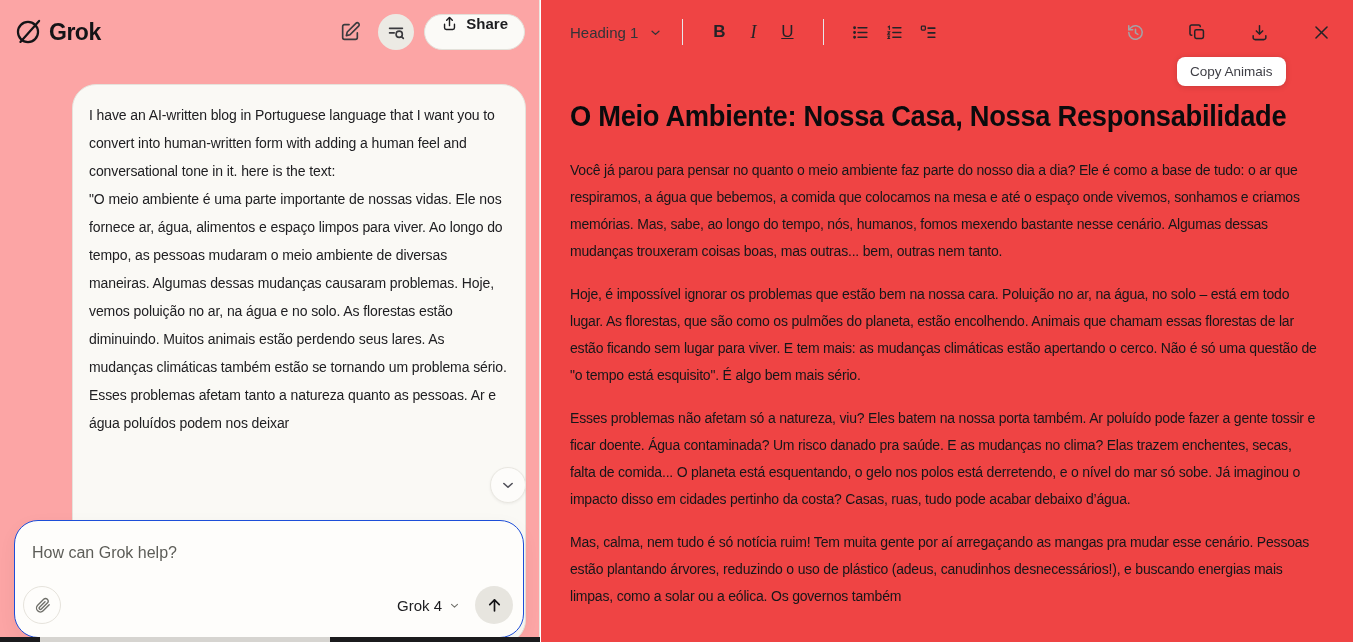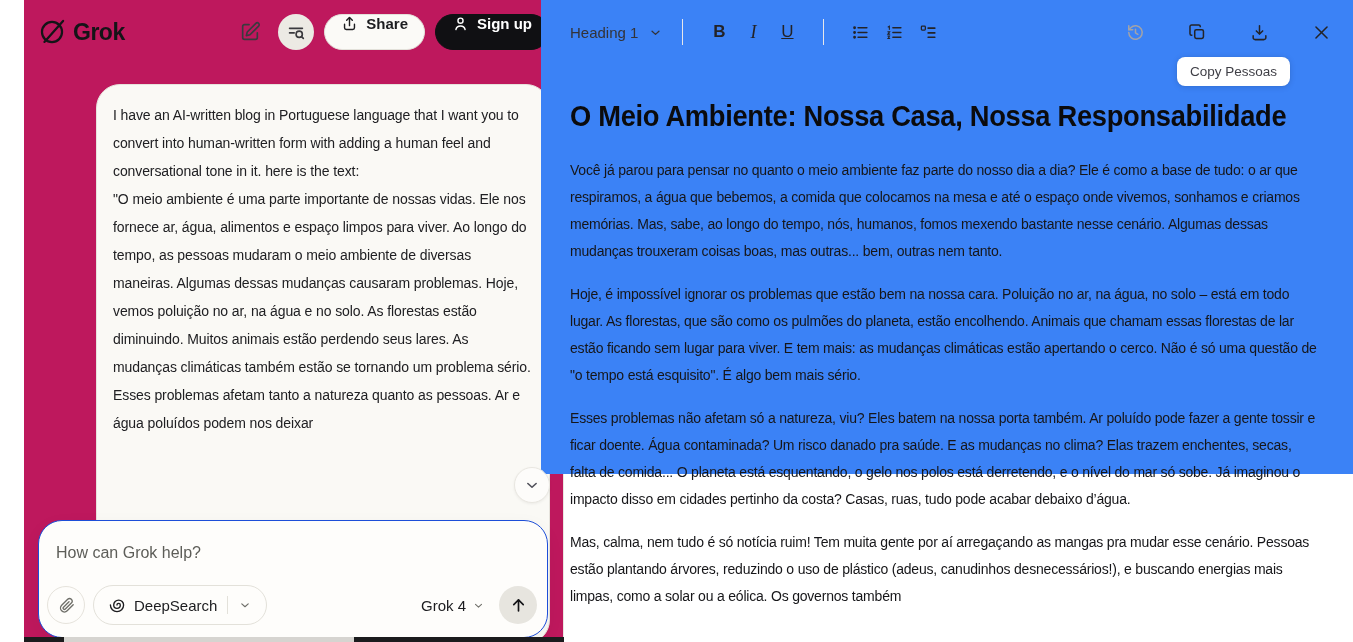--- a/index.html
+++ b/index.html
@@ -8,23 +8,22 @@
     font-family: "Liberation Sans", sans-serif;
     background: #ffffff;
     color: #18181b;
     position: relative;
   }
   svg { display: block; }
 
   
   .left-panel {
     position: absolute; left: 0; top: 0; width: 540px; height: 642px;
-    background: #be185d;
+    background: #fca5a5;
     border-right: 1px solid #e9e7e1;
-    margin-left: 24px;
   }
   .chat-header {
     position: absolute; left: 0; top: 0; width: 100%; height: 64px;
     display: flex; align-items: center; padding: 0 14px;
   }
   .logo { display: flex; align-items: center; gap: 7px; }
   .logo-text { font-size: 23px; font-weight: 700; letter-spacing: -0.5px; color: #141417; }
   .header-actions { margin-left: auto; display: flex; align-items: center; gap: 10px; }
   .icon-btn {
     width: 36px; height: 36px; border-radius: 50%;
@@ -98,22 +97,22 @@
     position: absolute; left: 0; bottom: 0; width: 540px; height: 5px;
     background: #1b1b1d; z-index: 7;
   }
   .bottom-bar-thumb {
     position: absolute; left: 40px; top: 0; width: 290px; height: 5px;
     background: #d6d4d0;
   }
 
   
   .right-panel {
-    position: absolute; left: 541px; top: 0; width: 812px; height: 474px;
-    background: #3b82f6;
+    position: absolute; left: 541px; top: 0; width: 812px; height: 642px;
+    background: #ef4444;
   }
   .editor-toolbar {
     position: absolute; left: 0; top: 0; width: 100%; height: 64px;
     display: flex; align-items: center; padding-left: 29px;
   }
   .heading-select {
     display: flex; align-items: center; gap: 10px; font-size: 15px;
     color: #333338; cursor: pointer;
   }
   .tb-divider { width: 1px; height: 26px; background: #e7e7ea; margin: 0 19px; }
@@ -190,29 +189,20 @@
       </button>
       <button class="pill-btn">
         <span>
           <svg width="17" height="17" viewBox="0 0 24 24" fill="none" stroke="currentColor" stroke-width="2" stroke-linecap="round" stroke-linejoin="round">
             <path d="M12 15V4"></path>
             <path d="M8 7.5 12 3.5 16 7.5"></path>
             <path d="M5 13v5a2.5 2.5 0 0 0 2.5 2.5h9A2.5 2.5 0 0 0 19 18v-5"></path>
           </svg>
         </span>
         <span>Share</span>
-      </button>
-      <button class="pill-btn dark">
-        <span>
-          <svg width="17" height="17" viewBox="0 0 24 24" fill="none" stroke="currentColor" stroke-width="2" stroke-linecap="round" stroke-linejoin="round">
-            <circle cx="12" cy="8" r="3.6"></circle>
-            <path d="M5.5 20.5c.8-3.4 3.4-5 6.5-5s5.7 1.6 6.5 5"></path>
-          </svg>
-        </span>
-        <span>Sign up</span>
       </button>
     </div>
   </div>
 
   <div class="chat-bubble">
     <div class="chat-text">I have an AI-written blog in Portuguese language that I want you to convert into human-written form with adding a human feel and conversational tone in it. here is the text:
 "O meio ambiente é uma parte importante de nossas vidas. Ele nos fornece ar, água, alimentos e espaço limpos para viver. Ao longo do tempo, as pessoas mudaram o meio ambiente de diversas maneiras. Algumas dessas mudanças causaram problemas. Hoje, vemos poluição no ar, na água e no solo. As florestas estão diminuindo. Muitos animais estão perdendo seus lares. As mudanças climáticas também estão se tornando um problema sério.
 Esses problemas afetam tanto a natureza quanto as pessoas. Ar e água poluídos podem nos deixar</div>
   </div>
 
@@ -227,34 +217,20 @@
   <div class="composer">
     <div class="composer-placeholder">How can Grok help?</div>
     <div class="composer-row">
       <button class="attach-btn">
         <span>
           <svg width="17" height="17" viewBox="0 0 24 24" fill="none" stroke="currentColor" stroke-width="1.9" stroke-linecap="round" stroke-linejoin="round">
             <path d="M21.44 11.05l-8.49 8.49a5.5 5.5 0 0 1-7.78-7.78l8.49-8.49a3.67 3.67 0 0 1 5.19 5.19l-8.49 8.48a1.83 1.83 0 0 1-2.59-2.59l7.78-7.78"></path>
           </svg>
         </span>
       </button>
-      <button class="tool-pill">
-        <span>
-          <svg width="18" height="18" viewBox="0 0 24 24" fill="none" stroke="currentColor" stroke-width="1.8" stroke-linecap="round">
-            <path d="M12 12a2.2 2.2 0 0 1 4.4 0 4.4 4.4 0 0 1-8.8 0 6.6 6.6 0 0 1 13.2 0 8.8 8.8 0 0 1-17.6 0"></path>
-          </svg>
-        </span>
-        <span>DeepSearch</span>
-        <span class="mini-divider"></span>
-        <span>
-          <svg width="14" height="14" viewBox="0 0 24 24" fill="none" stroke="#6f6f69" stroke-width="2" stroke-linecap="round" stroke-linejoin="round">
-            <path d="M6.5 10l5.5 5 5.5-5"></path>
-          </svg>
-        </span>
-      </button>
       <div class="model-select">
         <span>Grok 4</span>
         <span>
           <svg width="13" height="13" viewBox="0 0 24 24" fill="none" stroke="#6f6f69" stroke-width="2" stroke-linecap="round" stroke-linejoin="round">
             <path d="M6.5 10l5.5 5 5.5-5"></path>
           </svg>
         </span>
       </div>
       <button class="send-btn">
         <span>
@@ -354,21 +330,21 @@
     <button class="tb-btn">
       <span>
         <svg width="19" height="19" viewBox="0 0 24 24" fill="none" stroke="currentColor" stroke-width="1.9" stroke-linecap="round">
           <line x1="5" y1="5" x2="19" y2="19"></line>
           <line x1="19" y1="5" x2="5" y2="19"></line>
         </svg>
       </span>
     </button>
   </div>
 
-  <div class="tooltip">Copy Pessoas</div>
+  <div class="tooltip">Copy Animais</div>
 
   <div class="document">
     <h1 class="doc-title">O Meio Ambiente: Nossa Casa, Nossa Responsabilidade</h1>
     <p class="doc-paragraph">Você já parou para pensar no quanto o meio ambiente faz parte do nosso dia a dia? Ele é como a base de tudo: o ar que respiramos, a água que bebemos, a comida que colocamos na mesa e até o espaço onde vivemos, sonhamos e criamos memórias. Mas, sabe, ao longo do tempo, nós, humanos, fomos mexendo bastante nesse cenário. Algumas dessas mudanças trouxeram coisas boas, mas outras... bem, outras nem tanto.</p>
     <p class="doc-paragraph">Hoje, é impossível ignorar os problemas que estão bem na nossa cara. Poluição no ar, na água, no solo – está em todo lugar. As florestas, que são como os pulmões do planeta, estão encolhendo. Animais que chamam essas florestas de lar estão ficando sem lugar para viver. E tem mais: as mudanças climáticas estão apertando o cerco. Não é só uma questão de "o tempo está esquisito". É algo bem mais sério.</p>
     <p class="doc-paragraph">Esses problemas não afetam só a natureza, viu? Eles batem na nossa porta também. Ar poluído pode fazer a gente tossir e ficar doente. Água contaminada? Um risco danado pra saúde. E as mudanças no clima? Elas trazem enchentes, secas, falta de comida... O planeta está esquentando, o gelo nos polos está derretendo, e o nível do mar só sobe. Já imaginou o impacto disso em cidades pertinho da costa? Casas, ruas, tudo pode acabar debaixo d’água.</p>
     <p class="doc-paragraph">Mas, calma, nem tudo é só notícia ruim! Tem muita gente por aí arregaçando as mangas pra mudar esse cenário. Pessoas estão plantando árvores, reduzindo o uso de plástico (adeus, canudinhos desnecessários!), e buscando energias mais limpas, como a solar ou a eólica. Os governos também</p>
   </div>
 
 </div>

